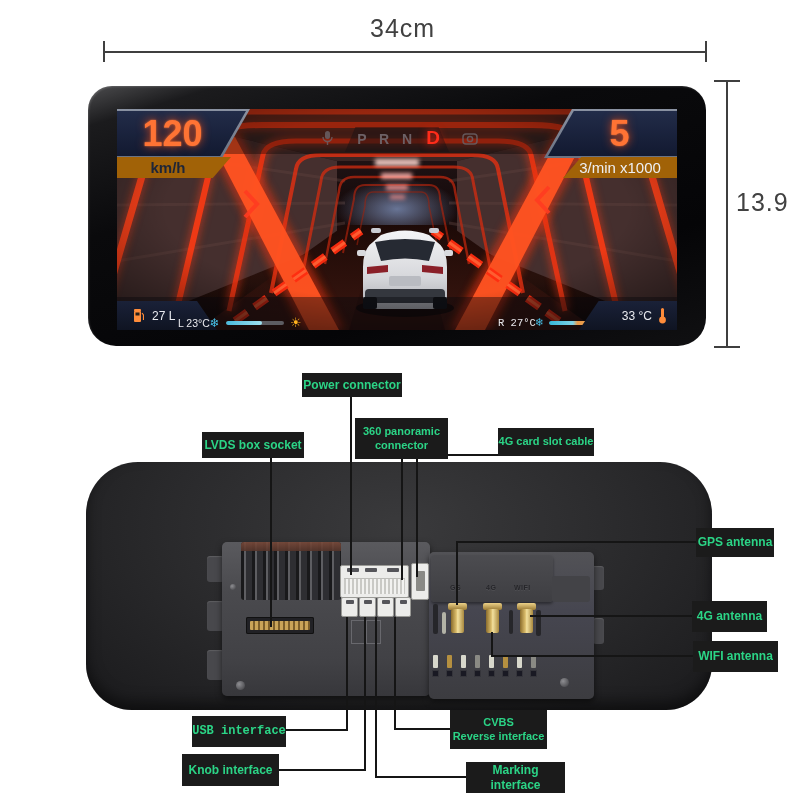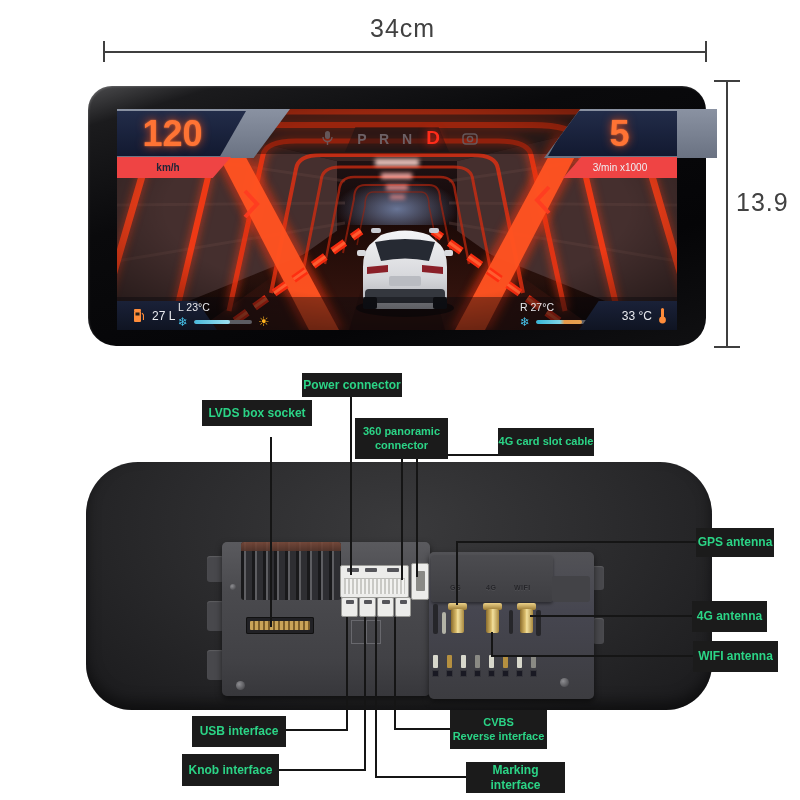--- a/index.html
+++ b/index.html
@@ -11,48 +11,48 @@
   .dim-text{position:absolute;color:#414141;font-size:25px;font-weight:400;letter-spacing:1px;}
 
   
   .bezel{position:absolute;left:88px;top:86px;width:618px;height:260px;
     background:linear-gradient(163deg,#4c4c4e 0%,#1b1b1d 9%,#0a0a0c 34%,#050507 72%,#101012 100%);
     border-radius:24px 24px 28px 28px;box-shadow:inset 1px 1px 2px rgba(255,255,255,.16);}
   .screen{position:absolute;left:117px;top:109px;width:560px;height:221px;background:#150a0a;overflow:hidden;border-radius:4px;}
   .screen svg{position:absolute;left:0;top:0;width:100%;height:100%;}
 
   
-  .panel-wrap{position:absolute;padding-left:40px;}
+  .panel-wrap{position:absolute;}
   .speed-outer{left:117px;top:109px;width:133px;height:49px;background:linear-gradient(180deg,#8a92a2,#6a7282);
     clip-path:polygon(0 0,100% 0,79% 100%,0 100%);}
   .speed-inner{position:absolute;left:0;top:2px;width:129px;height:45px;background:linear-gradient(180deg,#222c49,#121930);
     clip-path:polygon(0 0,100% 0,80% 100%,0 100%);display:flex;align-items:center;justify-content:center;padding-right:18px;box-sizing:border-box;}
   .speed-val{color:#ff7334;font-size:36px;font-weight:700;text-shadow:0 0 10px rgba(255,80,20,.85),0 0 2px rgba(255,140,70,.9);}
-  .unit-bar{position:absolute;background:#ef4444;display:flex;align-items:center;justify-content:center;font-size:10px;}
+  .unit-bar{position:absolute;background:#a16207;display:flex;align-items:center;justify-content:center;font-size:15px;}
   .speed-unit{left:117px;top:157px;width:114px;height:21px;clip-path:polygon(0 0,100% 0,84% 100%,0 100%);color:#1d2538;font-weight:700;padding-right:12px;box-sizing:border-box;}
   .tach-outer{left:544px;top:109px;width:133px;height:49px;background:linear-gradient(180deg,#8a92a2,#6a7282);
     clip-path:polygon(21% 0,100% 0,100% 100%,0 100%);}
   .tach-inner{position:absolute;left:4px;top:2px;width:129px;height:45px;background:linear-gradient(180deg,#222c49,#121930);
     clip-path:polygon(20% 0,100% 0,100% 100%,0 100%);display:flex;align-items:center;justify-content:center;padding-left:14px;box-sizing:border-box;}
   .tach-unit{left:563px;top:157px;width:114px;height:21px;clip-path:polygon(16% 0,100% 0,100% 100%,0 100%);color:#eef0f4;}
 
   
   .gear-bg{position:absolute;left:345px;top:127px;width:104px;height:25px;background:rgba(26,18,20,.5);
     clip-path:polygon(10% 0,90% 0,100% 100%,0 100%);}
   .gear-letter{position:absolute;top:131px;width:20px;text-align:center;color:#6d6166;font-size:14px;font-weight:700;}
   .gear-letter.active{color:#ff2c1a;font-size:19px;top:127px;text-shadow:0 0 8px rgba(255,40,20,.9);}
   .strip-icon{position:absolute;opacity:.85;}
 
   
   .bottom-shade{position:absolute;left:117px;top:297px;width:560px;height:33px;background:rgba(8,6,12,.42);}
   .fuel-panel{position:absolute;left:117px;top:301px;width:100px;height:29px;background:linear-gradient(180deg,#1a2138,#0f1422);
     clip-path:polygon(0 0,80% 0,100% 100%,0 100%);display:flex;align-items:center;gap:8px;padding-left:16px;box-sizing:border-box;color:#e9eaef;font-size:12px;}
   .temp-panel{position:absolute;left:579px;top:301px;width:98px;height:29px;background:linear-gradient(180deg,#1a2138,#0f1422);
     clip-path:polygon(20% 0,100% 0,100% 100%,0 100%);display:flex;align-items:center;justify-content:flex-end;gap:6px;padding-right:10px;box-sizing:border-box;color:#e9eaef;font-size:12px;}
-  .climate{position:absolute;top:302px;width:124px;height:27px;display:flex;flex-direction:column;align-items:flex-start;}
+  .climate{position:absolute;top:302px;width:124px;height:27px;display:flex;flex-direction:row;align-items:flex-end;}
   .climate .lab{color:#e8e8ec;font-size:10.5px;line-height:11px;}
   .climate .row{display:flex;align-items:center;gap:6px;margin-top:2px;}
   .snow{color:#46c2ea;font-size:12px;line-height:12px;}
   .sunny{color:#ffb31e;font-size:13px;line-height:13px;}
   .track{width:58px;height:4px;border-radius:2px;background:#5c5c62;position:relative;overflow:hidden;}
   .track .fill{position:absolute;left:0;top:0;height:100%;border-radius:2px;}
   .fill-left{width:62%;background:linear-gradient(90deg,#49b9dc,#9fe0ef);}
   .fill-right{width:80%;background:linear-gradient(90deg,#35b6d8 0%,#7fd2e4 52%,#e89a4a 62%,#e8a04e 100%);}
 
   
@@ -263,21 +263,21 @@
     <span class="lab">L 23°C</span>
     <div class="row">
       <span class="snow">❄</span>
       <div class="track">
           <div class="fill fill-left"></div>
         </div>
       <span class="sunny">☀</span>
     </div>
   </div>
 
-  <div class="climate" style="left:520px;">
+  <div class="climate" style="left:498px;font-family:Liberation Mono, monospace;">
     <span class="lab">R 27°C</span>
     <div class="row">
       <span class="snow">❄</span>
       <div class="track">
           <div class="fill fill-right"></div>
         </div>
       <span class="sunny">☀</span>
     </div>
   </div>
 
@@ -386,40 +386,40 @@
   <div class="lead" style="left:364px;top:617px;width:2px;height:154px;"></div>
   <div class="lead" style="left:279px;top:769px;width:87px;height:2px;"></div>
   <div class="lead" style="left:394px;top:617px;width:2px;height:113px;"></div>
   <div class="lead" style="left:394px;top:728px;width:58px;height:2px;"></div>
   <div class="lead" style="left:375px;top:617px;width:2px;height:161px;"></div>
   <div class="lead" style="left:375px;top:776px;width:93px;height:2px;"></div>
 
   <div class="callout" style="left:302px;top:373px;width:100px;height:24px;">
     <span>Power connector</span>
   </div>
-  <div class="callout" style="left:202px;top:400px;width:110px;height:26px;">
+  <div class="callout" style="left:202px;top:432px;width:102px;height:26px;">
     <span>LVDS box socket</span>
   </div>
   <div class="callout small" style="left:355px;top:418px;width:93px;height:41px;">
     <span>360 panoramic</span>
     <span>connector</span>
   </div>
   <div class="callout small" style="left:498px;top:428px;width:96px;height:28px;">
     <span>4G card slot cable</span>
   </div>
   <div class="callout" style="left:696px;top:528px;width:78px;height:29px;">
     <span>GPS antenna</span>
   </div>
   <div class="callout" style="left:692px;top:601px;width:75px;height:31px;">
     <span>4G antenna</span>
   </div>
   <div class="callout" style="left:693px;top:641px;width:85px;height:31px;">
     <span>WIFI antenna</span>
   </div>
-  <div class="callout" style="left:192px;top:716px;width:94px;height:31px;">
+  <div class="callout" style="left:192px;top:716px;width:94px;height:31px;font-family:Liberation Mono, monospace;">
     <span>USB interface</span>
   </div>
   <div class="callout small" style="left:450px;top:710px;width:97px;height:39px;">
     <span>CVBS</span>
     <span>Reverse interface</span>
   </div>
   <div class="callout" style="left:182px;top:754px;width:97px;height:32px;">
     <span>Knob interface</span>
   </div>
   <div class="callout" style="left:466px;top:762px;width:99px;height:31px;">

